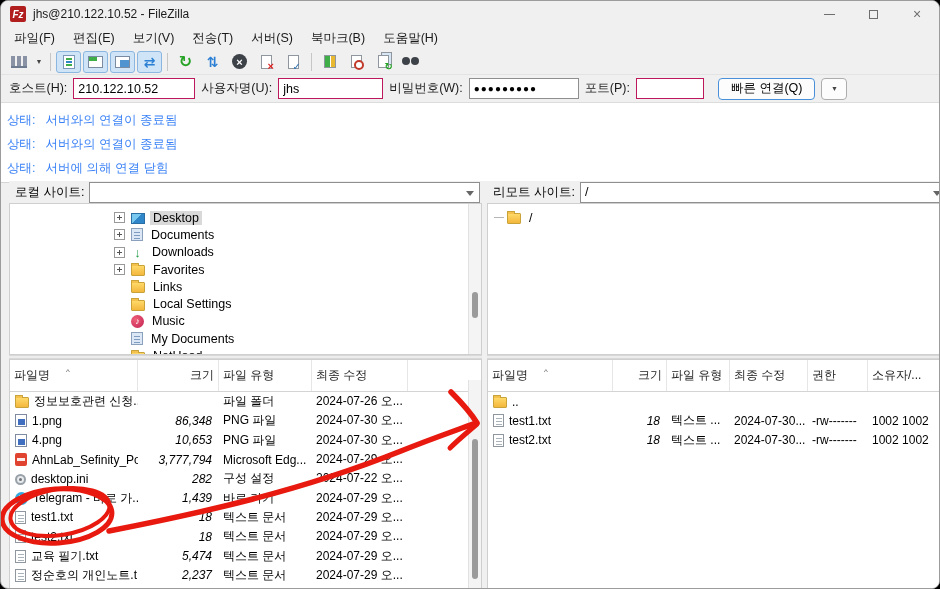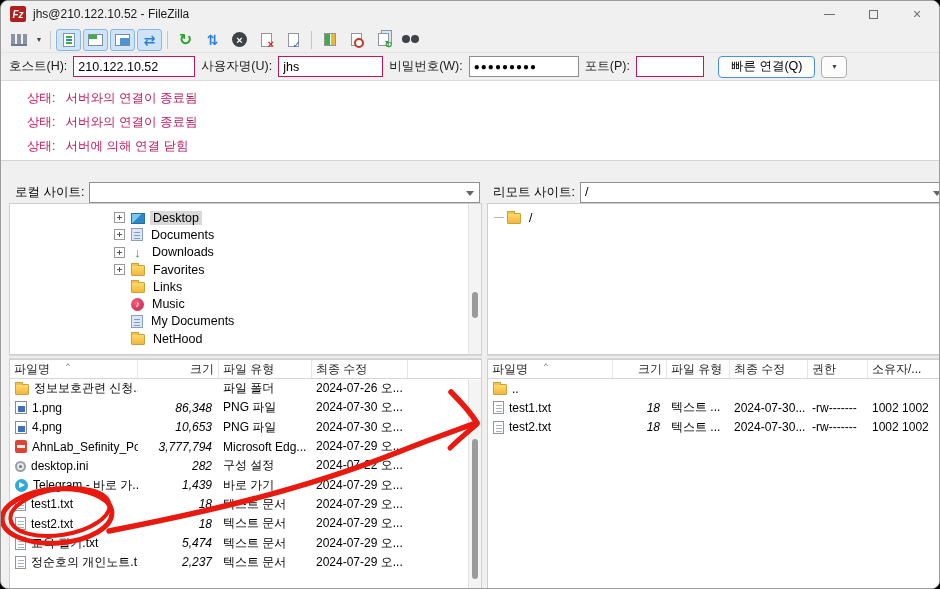--- a/index.html
+++ b/index.html
@@ -50,21 +50,21 @@
   .ic-find::before{left:0;} .ic-find::after{right:0;}
   
   .quickconnect{height:28px;display:flex;align-items:center;background:#f0f0f0;border-bottom:1px solid #dcdcdc;padding-left:8px;gap:6px;}
   .qc-label{font-size:12.5px;color:#1a1a1a;white-space:nowrap;}
   .qc-input{height:21px;border:1px solid #be185d;background:#fff;font-size:12.5px;padding:0 4px;}
   .qc-pass{height:21px;border:1px solid #8f8f8f;background:#fff;font-size:10px;letter-spacing:1px;display:flex;align-items:center;padding:0 4px;width:110px;}
   .qc-btn{height:22px;border:1px solid #4a90d9;border-radius:4px;background:#fcfcfc;font-size:12.5px;padding:0 12px;display:flex;align-items:center;}
   .qc-dd{height:22px;width:26px;border:1px solid #adadad;border-radius:4px;background:#fcfcfc;display:flex;align-items:center;justify-content:center;font-size:7px;color:#444;}
   
   .log{height:80px;background:#fff;border-bottom:1px solid #d4d4d4;padding:5px 0 0 6px;overflow:hidden;}
-  .log-line{font-size:12.5px;color:#be185d;line-height:24px;white-space:nowrap;margin-left:20px;}
+  .log-line{font-size:12.5px;color:#3b82f6;line-height:24px;white-space:nowrap;}
   .log-label{margin-right:10px;}
   
   .panes{position:absolute;left:8px;top:180px;width:940px;height:409px;display:flex;}
   .pane-local{width:473px;display:flex;flex-direction:column;}
   .pane-split{width:5px;background:#f0f0f0;}
   .pane-remote{flex:1;display:flex;flex-direction:column;}
   .site-bar{height:22px;display:flex;align-items:center;background:#f0f0f0;}
   .site-label{font-size:12.5px;padding:0 5px 0 6px;white-space:nowrap;}
   .site-combo{flex:1;height:21px;background:#fff;border:1px solid #8f8f8f;display:flex;align-items:center;font-size:12.5px;padding-left:4px;position:relative;margin-right:2px;}
   .combo-caret{position:absolute;right:5px;top:8px;width:0;height:0;border-left:4px solid transparent;border-right:4px solid transparent;border-top:5px solid #666;}
@@ -75,21 +75,21 @@
   .expander{width:11px;height:11px;border:1px solid #999;background:#fff;position:relative;flex:none;margin-right:6px;}
   .expander::before{content:"";position:absolute;left:2px;right:2px;top:4px;height:1px;background:#555;}
   .expander::after{content:"";position:absolute;top:2px;bottom:2px;left:4px;width:1px;background:#555;}
   .tree-label{padding:0 3px;}
   .tree-label.sel{background:#d9d9d9;}
   .vscroll{position:absolute;right:0;top:0;bottom:0;width:13px;background:#f4f4f4;border-left:1px solid #e2e2e2;}
   .vscroll .thumb{position:absolute;left:3px;width:6px;background:#9b9b9b;border-radius:3px;}
   .hsplit{height:4px;background:#ececec;border-top:1px solid #d8d8d8;border-bottom:1px solid #d8d8d8;}
   
   .filelist{flex:1;background:#fff;border:1px solid #cfcfcf;position:relative;overflow:hidden;}
-  .lhead,.rhead{display:grid;height:19px;border-bottom:1px solid #d4d4d4;align-items:center;font-size:12px;color:#222;text-align:right;}
+  .lhead,.rhead{display:grid;height:32px;border-bottom:1px solid #d4d4d4;align-items:center;font-size:12px;color:#222;text-align:right;}
   .lhead{grid-template-columns:128px 81px 93px 96px 1fr;}
   .rhead{grid-template-columns:125px 54px 63px 78px 60px 1fr;}
   .hcell{height:100%;display:flex;align-items:center;padding:0 4px;border-right:1px solid #e6e6e6;position:relative;white-space:nowrap;overflow:hidden;}
   .hcell.right{justify-content:flex-end;}
   .sort-caret{font-size:8px;color:#555;margin-left:16px;margin-bottom:8px;}
   .lrow{display:grid;grid-template-columns:128px 81px 93px 96px 1fr;height:19.3px;align-items:center;font-size:12px;color:#000;}
   .rrow{display:grid;grid-template-columns:125px 54px 63px 78px 60px 1fr;height:19.3px;align-items:center;font-size:12px;color:#000;}
   .c-name{display:flex;align-items:center;gap:5px;padding-left:5px;overflow:hidden;white-space:nowrap;}
   .c-size{text-align:right;padding-right:7px;white-space:nowrap;font-style:italic;}
   .c-txt{padding-left:4px;white-space:nowrap;overflow:hidden;}
@@ -132,20 +132,29 @@
         </div>
       <div class="win-btn">
           <span class="glyph-max"></span>
         </div>
       <div class="win-btn">
           <span class="glyph-close">×</span>
         </div>
     </div>
   </div>
 
+  <div class="menubar">
+    <span class="menu-item">파일(F)</span>
+    <span class="menu-item">편집(E)</span>
+    <span class="menu-item">보기(V)</span>
+    <span class="menu-item">전송(T)</span>
+    <span class="menu-item">서버(S)</span>
+    <span class="menu-item">북마크(B)</span>
+    <span class="menu-item">도움말(H)</span>
+  </div>
 
   <div class="toolbar">
     <div class="tb">
         <span class="ic ic-sitemgr"></span>
       </div>
     <div class="tb-dd">
         <span>▼</span>
       </div>
     <div class="tb-sep"></div>
     <div class="tb active">
@@ -247,20 +256,25 @@
               <span class="fi fi-folder"></span>
               <span class="tree-label" style="margin-left:5px">Favorites</span>
             </div>
           <div class="tree-row">
               <span class="indent2"></span>
               <span class="fi fi-folder"></span>
               <span class="tree-label" style="margin-left:5px">Links</span>
             </div>
           <div class="tree-row">
               <span class="indent2"></span>
+              <span class="fi fi-folder"></span>
+              <span class="tree-label" style="margin-left:5px">Local Settings</span>
+            </div>
+          <div class="tree-row">
+              <span class="indent2"></span>
               <span class="fi fi-music"></span>
               <span class="tree-label" style="margin-left:5px">Music</span>
             </div>
           <div class="tree-row">
               <span class="indent2"></span>
               <span class="fi fi-doc"></span>
               <span class="tree-label" style="margin-left:5px">My Documents</span>
             </div>
           <div class="tree-row">
               <span class="indent2"></span>

